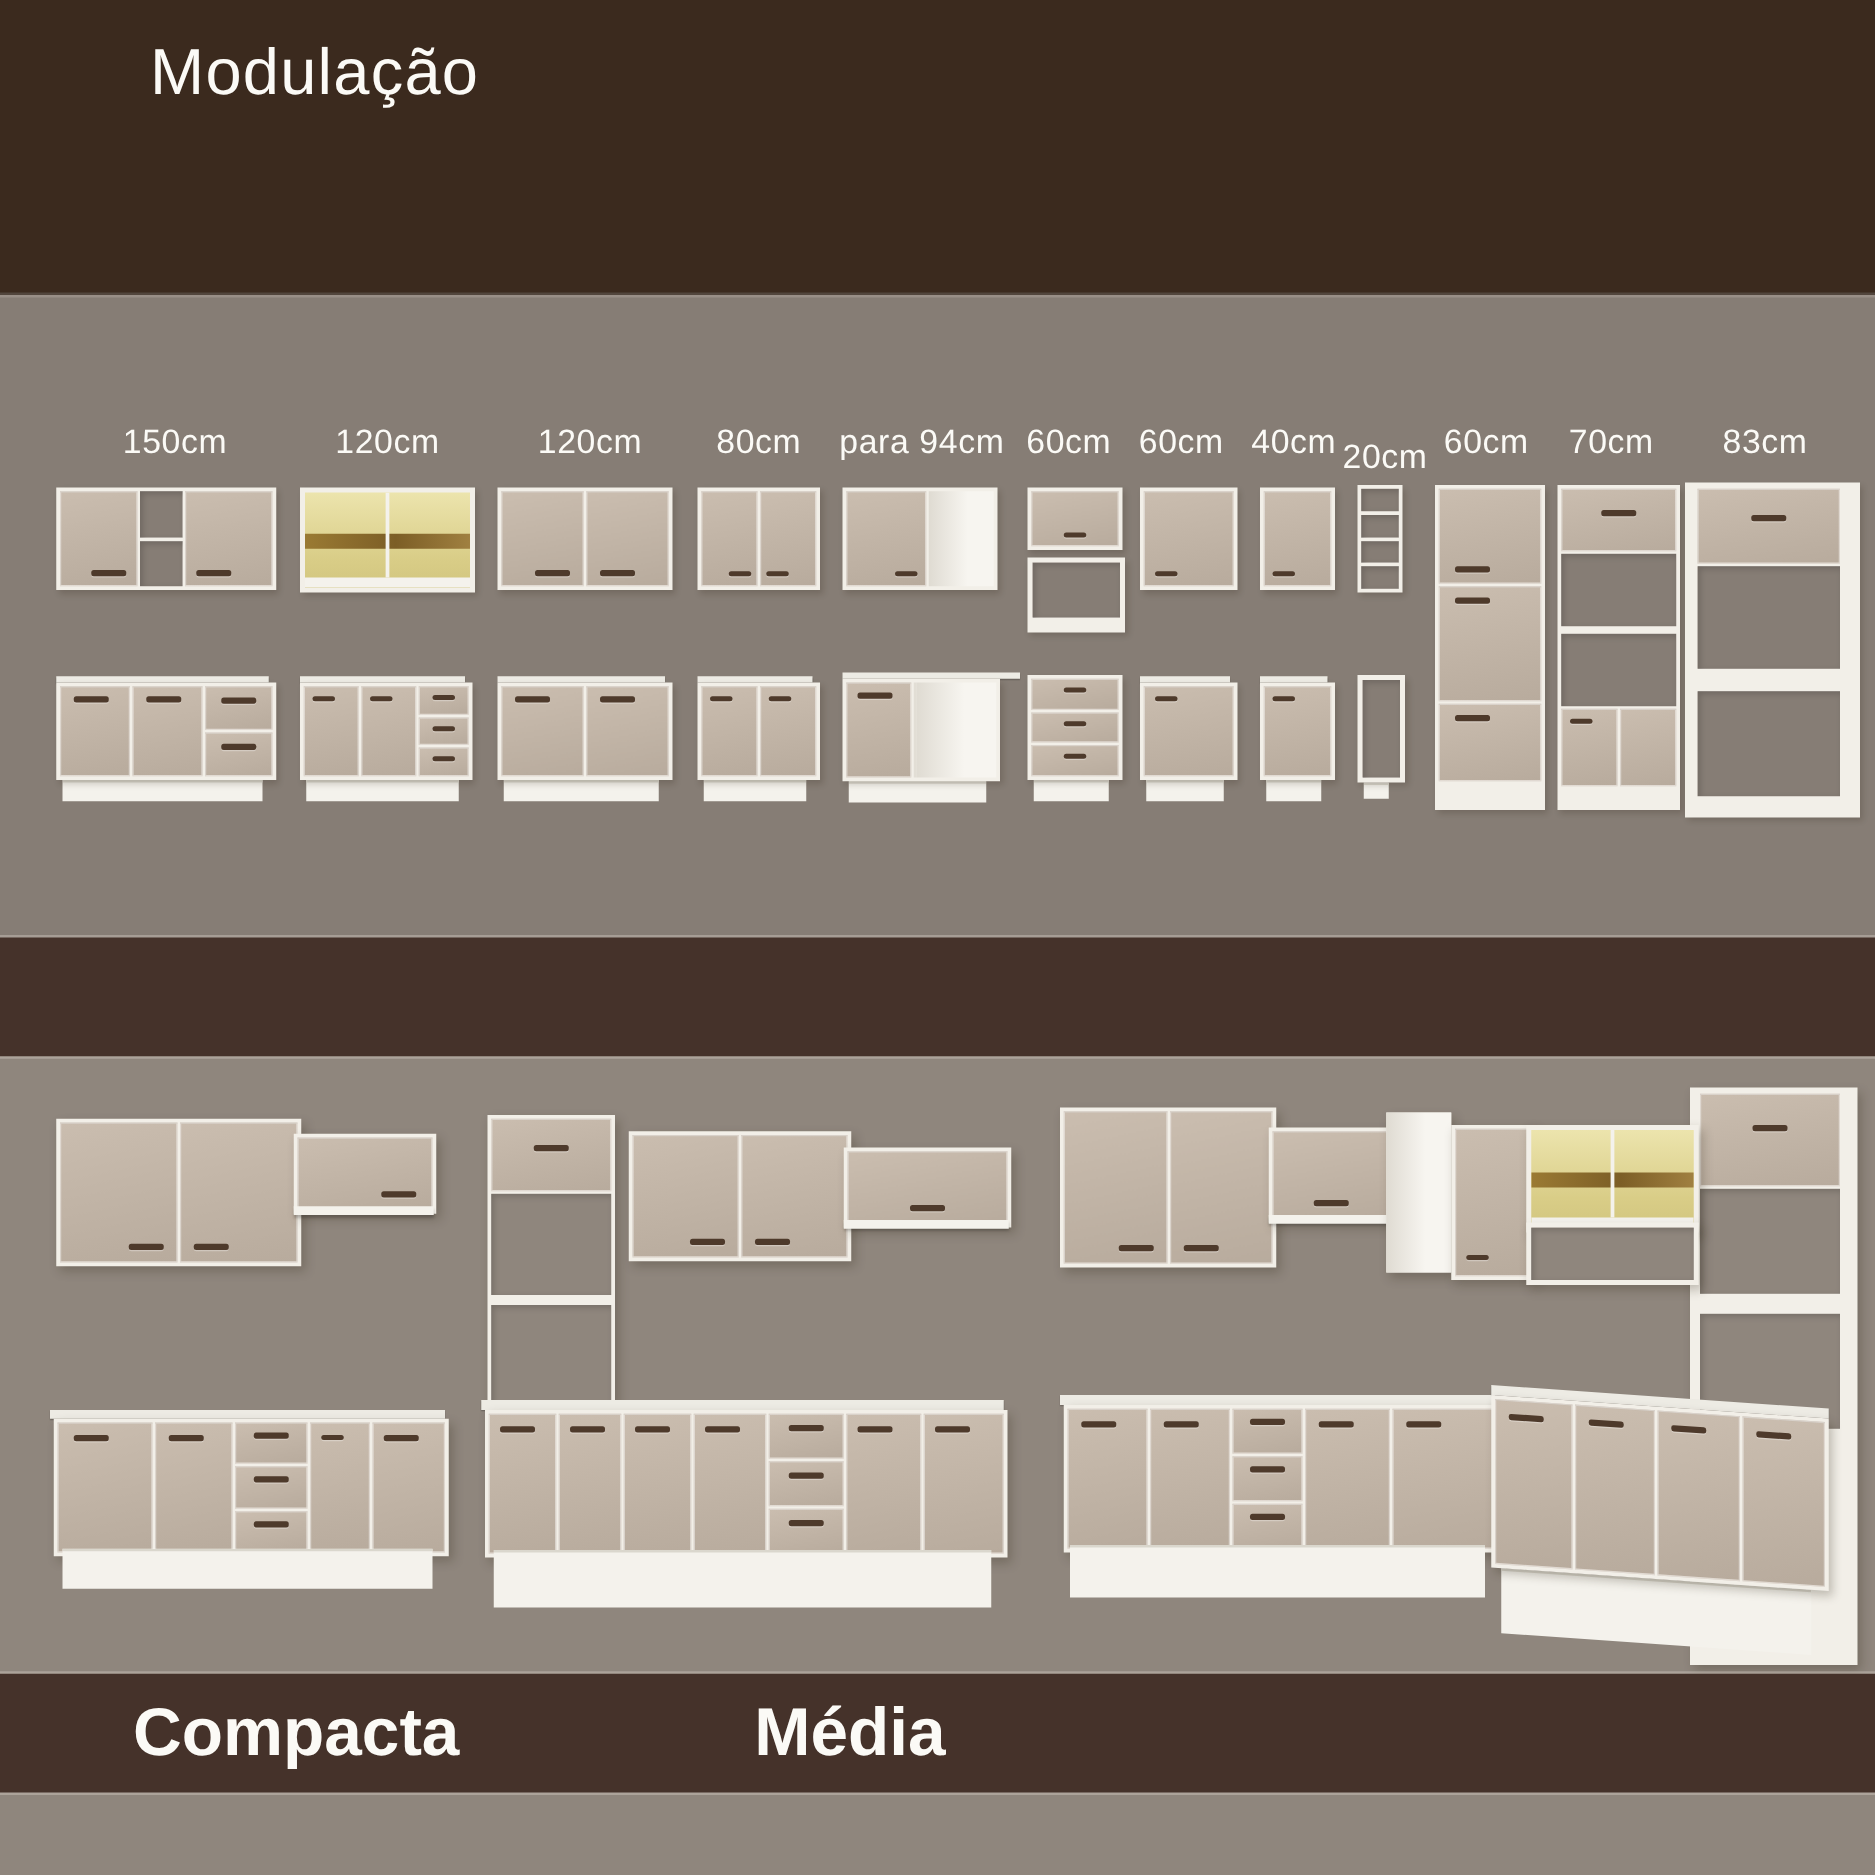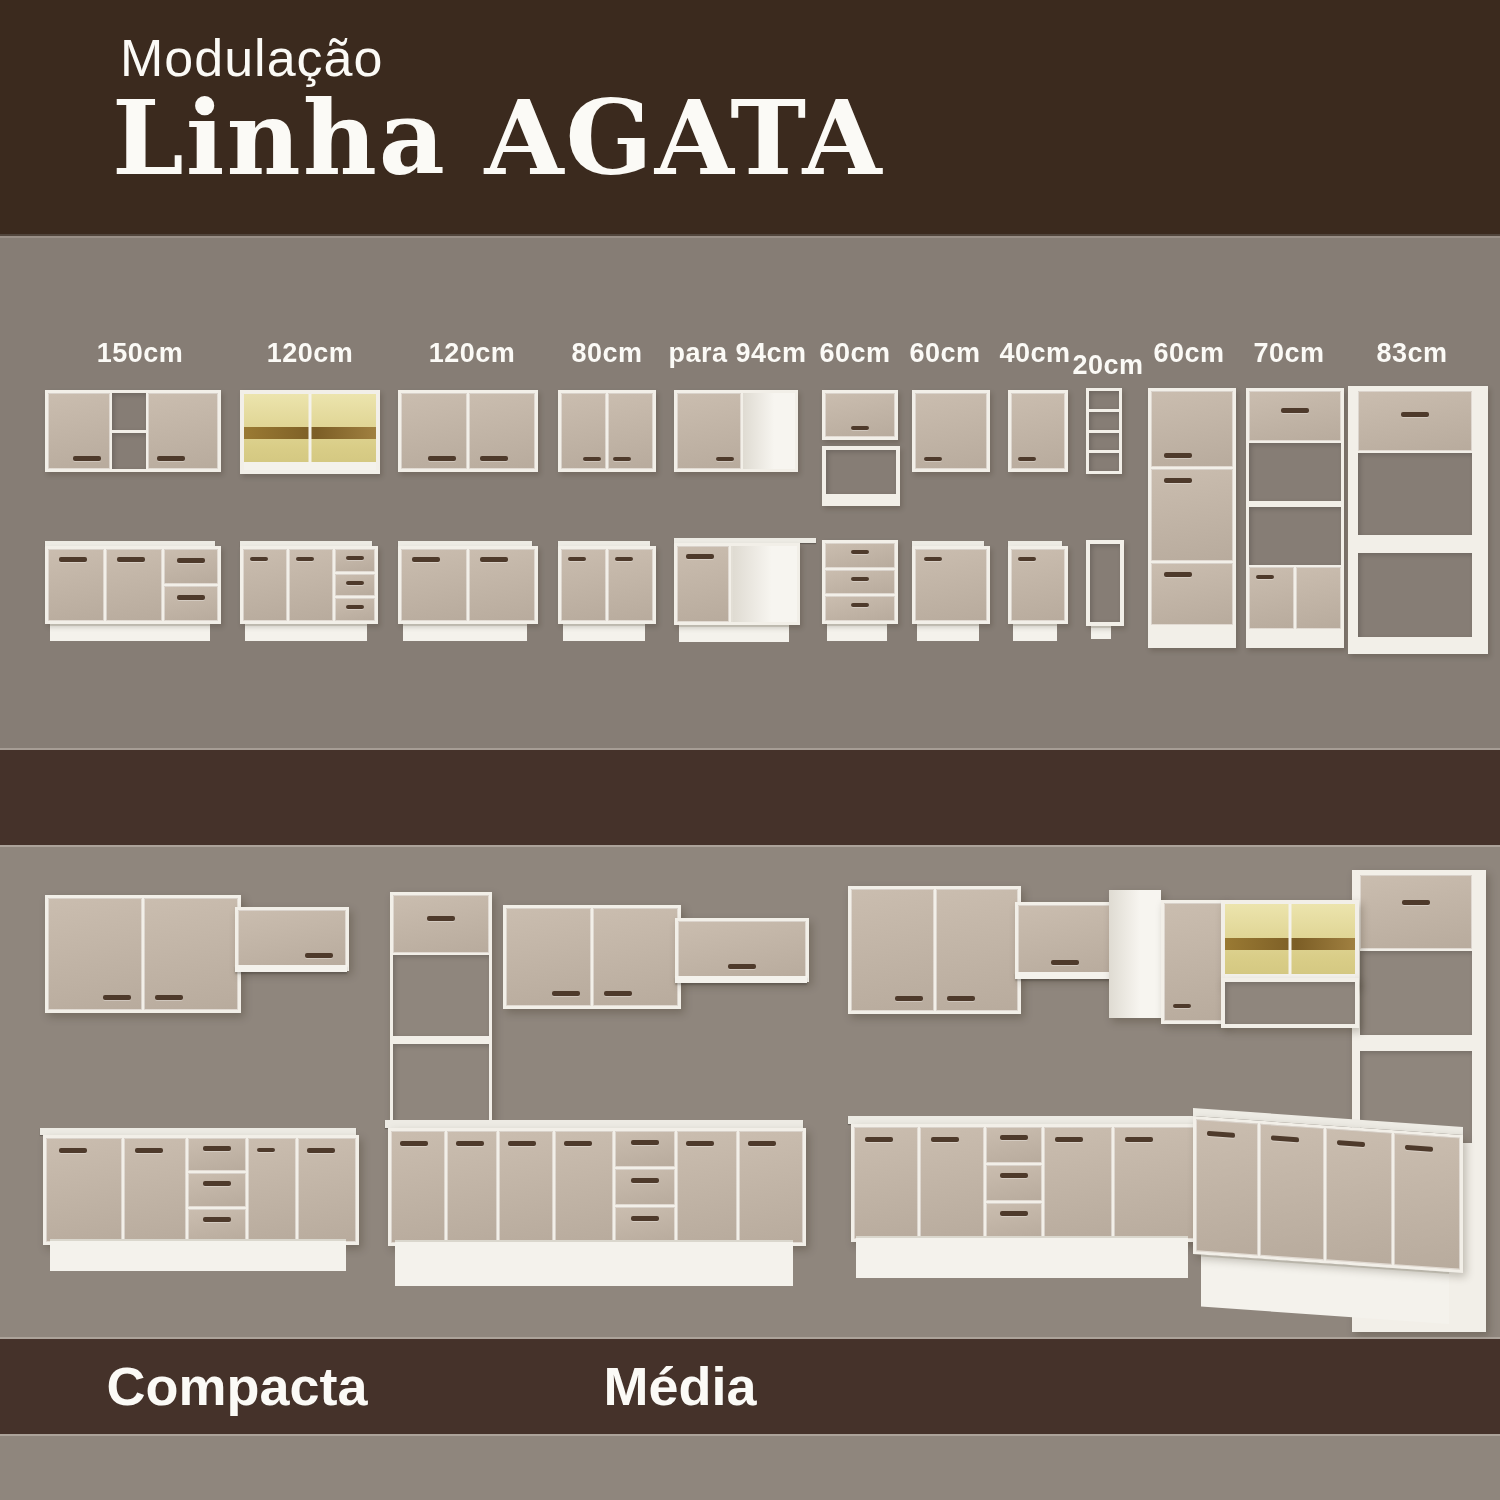--- a/index.html
+++ b/index.html
@@ -14,21 +14,21 @@
          font-family:"Liberation Sans",sans-serif;overflow:hidden;}
   .lowerbg{position:absolute;left:0;width:100%;top:845px;height:655px;background:var(--bg-lower);}
   .band{position:absolute;left:0;width:100%;background:var(--band-brown);text-align:right;}
   .band.mid{background:var(--band-brown2);box-shadow:0 -2px 0 rgba(225,218,208,.35),0 2px 0 rgba(225,218,208,.35);}
   .band.hdr{box-shadow:0 2px 0 rgba(35,22,12,.6),0 4px 0 rgba(210,200,190,.25);}
   .t-line1{position:absolute;left:120px;top:28px;font-size:52px;color:var(--text-white);letter-spacing:1px;}
   .t-line2{position:absolute;left:112px;top:78px;font-size:102px;font-weight:bold;color:var(--text-white);
            font-family:"DejaVu Serif","Liberation Serif",serif;letter-spacing:2px;}
   .banner-text{position:absolute;left:0;width:100%;top:750px;height:95px;line-height:95px;text-align:center;
            font-size:44px;font-weight:bold;color:var(--text-white);}
-  .mod-label{position:absolute;top:338px;height:34px;font-size:27px;font-weight:bold;color:var(--text-white);
+  .mod-label{position:absolute;top:338px;height:34px;font-size:27px;font-weight:normal;color:var(--text-white);
            text-align:center;letter-spacing:.5px;}
   .k-label{position:absolute;top:1339px;height:95px;line-height:95px;font-size:54px;font-weight:bold;
            color:var(--text-white);text-align:center;}
   .cabinet{position:absolute;background:var(--frame-white);padding:3px;display:flex;gap:2px;
            box-shadow:2px 3px 5px rgba(40,30,15,.2);}
   .col{flex-direction:column;}
   .door{position:relative;background:linear-gradient(168deg,#cabdaf,#b8ab9d);border:1px solid rgba(255,255,255,.45);}
   .fill{flex:1;}
   .cell{background:var(--bg-upper);box-shadow:inset 2px 2px 5px rgba(0,0,0,.18);}
   .cell.lo{background:var(--bg-lower);}
@@ -52,21 +52,20 @@
   .slab{position:absolute;background:#f4f2ec;box-shadow:0 2px 2px rgba(0,0,0,.2);}
   .skew{transform:skewY(4deg);transform-origin:0 0;}
 </style>
 </head>
 <body>
 
 <div class="scene">
 
   <div class="band hdr" style="top:0;height:234px;">
     <div class="t-line1">Modulação</div>
-    <div class="t-line2">Linha AGATA</div>
   </div>
 
   <div class="lowerbg"></div>
 
   <div class="mod-label" style="left:70px;width:140px;">150cm</div>
   <div class="mod-label" style="left:240px;width:140px;">120cm</div>
   <div class="mod-label" style="left:402px;width:140px;">120cm</div>
   <div class="mod-label" style="left:537px;width:140px;">80cm</div>
   <div class="mod-label" style="left:645px;width:185px;">para 94cm</div>
   <div class="mod-label" style="left:785px;width:140px;">60cm</div>

